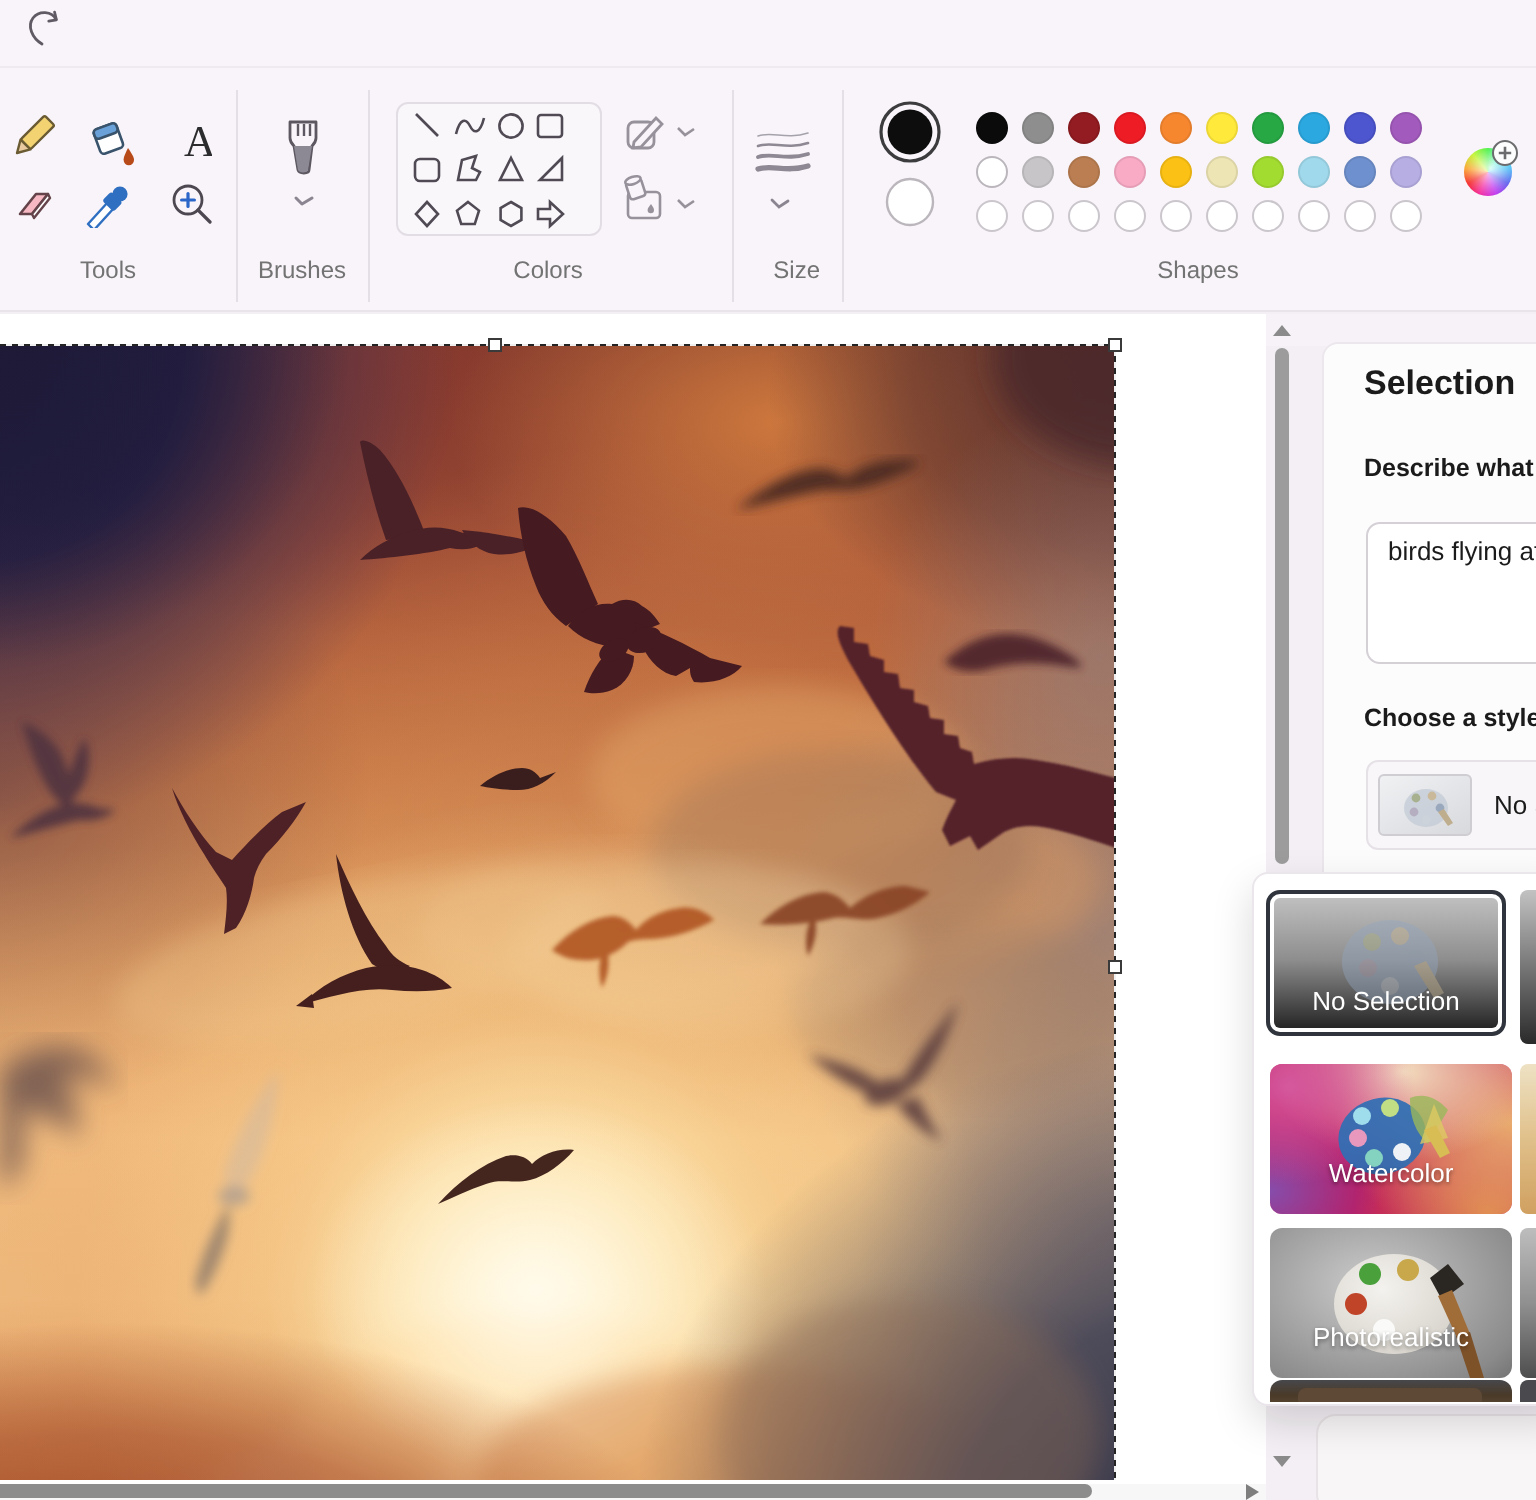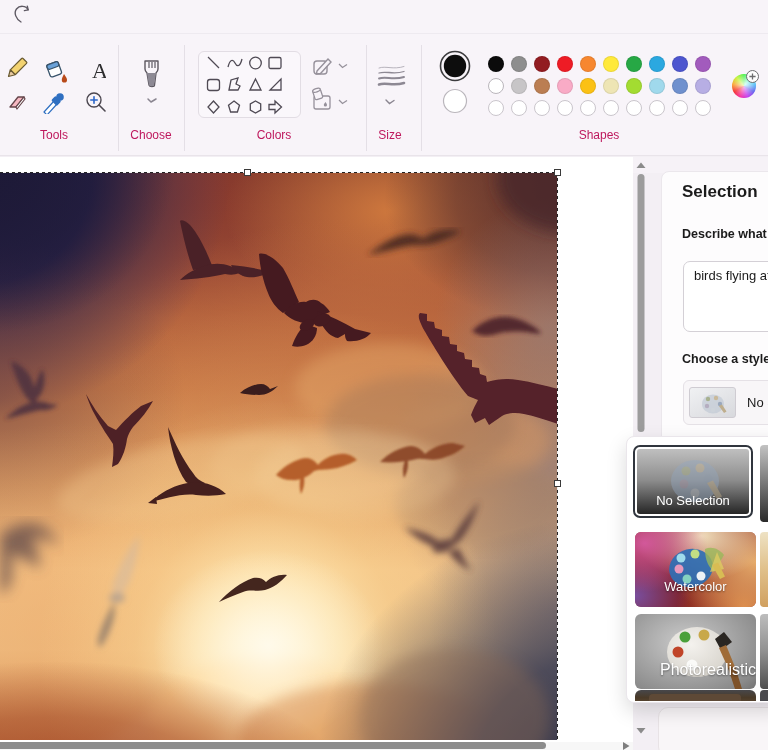--- a/index.html
+++ b/index.html
@@ -1,42 +1,42 @@
 <!DOCTYPE html>
 <html><head>
 <meta charset="utf-8">
 <style>
 * { margin:0; padding:0; box-sizing:border-box; }
 html,body { width:768px; height:750px; overflow:hidden; font-family:"Liberation Sans", sans-serif; }
 body { position:relative; background:#f3eff4; }
 .abs { position:absolute; }
-.lbl { position:absolute; font-size:12px; color:#be185d; }
+.lbl { position:absolute; font-size:12px; color:#737373; }
 </style>
 </head>
 <body>
 
 <div class="abs" style="left:0;top:0;width:768px;height:156px;background:#f8f4f9;border-bottom:1px solid #e9e4ea;"></div>
 <div class="abs" style="left:0;top:157px;width:768px;height:16px;background:#f6f2f7;"></div>
 
 <div class="abs" style="left:0;top:33px;width:768px;height:1px;background:#eeeaf0;"></div>
 
 <svg class="abs" style="left:0px;top:0px;" width="36" height="28" viewBox="0 0 36 28">
   <path d="M21 22 C16 19 13.5 13 16.5 9 C19.5 5.2 26 5.4 28 9.8" fill="none" stroke="#5f5a64" stroke-width="1.4" stroke-linecap="round"></path>
   <path d="M24.4 10.6 L28.2 9.9 L27.3 6.1" fill="none" stroke="#5f5a64" stroke-width="1.4" stroke-linecap="round" stroke-linejoin="round"></path>
 </svg>
 
 <div class="abs" style="left:118px;top:45px;width:1px;height:106px;background:#e4dfe6;"></div>
 <div class="abs" style="left:184px;top:45px;width:1px;height:106px;background:#e4dfe6;"></div>
 <div class="abs" style="left:366px;top:45px;width:1px;height:106px;background:#e4dfe6;"></div>
 <div class="abs" style="left:421px;top:45px;width:1px;height:106px;background:#e4dfe6;"></div>
 
 <div class="lbl" style="left:34px;top:128px;width:40px;text-align:center;">Tools</div>
-<div class="lbl" style="left:121px;top:128px;width:60px;text-align:center;">Choose</div>
+<div class="lbl" style="left:121px;top:128px;width:60px;text-align:center;">Brushes</div>
 <div class="lbl" style="left:244px;top:128px;width:60px;text-align:center;">Colors</div>
-<div class="lbl" style="left:370px;top:128px;width:40px;text-align:center;">Size</div>
+<div class="lbl" style="left:370px;top:128px;width:40px;text-align:right;">Size</div>
 <div class="lbl" style="left:569px;top:128px;width:60px;text-align:center;">Shapes</div>
 
 <svg class="abs" style="left:6px;top:56px;" width="100" height="58" viewBox="0 0 100 58">
 
   <g transform="translate(11,12) rotate(45)">
     <rect x="-3.5" y="-11" width="7" height="17" rx="1" fill="#f3d371" stroke="#6a5b33" stroke-width="1.2"></rect>
     <path d="M-3.5 6 L0 12 L3.5 6 Z" fill="#e8c9a0" stroke="#6a5b33" stroke-width="1.2" stroke-linejoin="round"></path>
   </g>
 
   <g transform="translate(47,10)">
@@ -429,21 +429,21 @@
         <circle cx="71" cy="30" r="4.5" fill="#8fa5c0"></circle>
         <circle cx="47" cy="35" r="4.5" fill="#a89ab0"></circle>
         <circle cx="58" cy="44" r="4.5" fill="#bfc7d2"></circle>
         <path d="M70 34 l10 16 l5 -2.5 l-9 -16 Z" fill="#c8b48e"></path>
       </g>
     </svg>
     <div style="position:absolute;left:0;right:0;top:44px;text-align:center;font-size:13px;color:#fff;">No Selection</div>
   </div>
 </div>
 
-<div class="abs" style="left:635px;top:532px;width:121px;height:75px;border-radius:6px;overflow:hidden;background:#7f1d1d;">
+<div class="abs" style="left:635px;top:532px;width:121px;height:75px;border-radius:6px;overflow:hidden;background:#be185d;">
   <div style="position:absolute;inset:0;background:
     radial-gradient(90px 70px at 8% 15%, rgba(214,90,160,0.95), rgba(214,90,160,0) 70%),
     radial-gradient(80px 60px at 0% 85%, rgba(120,90,190,0.8), rgba(120,90,190,0) 70%),
     radial-gradient(90px 60px at 55% 5%, rgba(245,232,196,0.95), rgba(245,232,196,0) 75%),
     radial-gradient(110px 80px at 100% 40%, rgba(235,178,110,0.95), rgba(235,178,110,0) 80%),
     radial-gradient(90px 70px at 90% 100%, rgba(224,140,70,0.9), rgba(224,140,70,0) 75%);"></div>
   <svg width="121" height="75" viewBox="0 0 121 75" style="position:absolute;left:0;top:0;">
     <ellipse cx="56" cy="36" rx="22" ry="19" fill="#2f6fb4" opacity="0.92" transform="rotate(-14 56 36)"></ellipse>
     <path d="M70 17 C77 14 84 17 89 23 L79 40 C74 35 70 29 70 17 Z" fill="#9ab85a" opacity="0.8"></path>
     <path d="M82 20 L89 37 L75 40 Z" fill="#ddca62" opacity="0.8"></path>
@@ -467,21 +467,21 @@
       </defs>
     <ellipse cx="62" cy="38" rx="30" ry="25" fill="url(#pal3)"></ellipse>
     <circle cx="50" cy="23" r="5.5" fill="#4aa03a"></circle>
     <circle cx="69" cy="21" r="5.5" fill="#c8a84a"></circle>
     <circle cx="43" cy="38" r="5.5" fill="#c04428"></circle>
     <circle cx="57" cy="51" r="5.5" fill="#fafaf8"></circle>
     <path d="M80 25 L89 18 L97 28 L86 36 Z" fill="#2a2622"></path>
     <path d="M84 34 L94 56 L100 53 L91 31 Z" fill="#a06c38"></path>
     <path d="M93 54 L100 75 L107 75 L100 52 Z" fill="#7e5229"></path>
   </svg>
-  <div style="position:absolute;left:0;right:0;top:47px;text-align:right;font-size:16px;color:#fff;text-shadow:0 1px 2px rgba(0,0,0,0.45);">Photorealistic</div>
+  <div style="position:absolute;left:0;right:0;top:47px;text-align:center;font-size:13px;color:#fff;text-shadow:0 1px 2px rgba(0,0,0,0.45);">Photorealistic</div>
 </div>
 
 <div class="abs" style="left:635px;top:690px;width:121px;height:11px;border-radius:6px 6px 0 0;background:linear-gradient(180deg,#47474b,#4a3a28 70%,#54422e);overflow:hidden;">
   <div style="position:absolute;left:14px;top:4px;width:92px;height:10px;border-radius:4px;background:#5e4936;"></div>
 </div>
 <div class="abs" style="left:760px;top:690px;width:8px;height:11px;border-radius:4px 0 0 0;background:#4a4a4e;"></div>
 
 <div class="abs" style="left:760px;top:445px;width:8px;height:77px;background:linear-gradient(180deg,#c2c2c2,#7e7e7e 45%,#2a2a2a);border-radius:4px 0 0 4px;"></div>
 <div class="abs" style="left:760px;top:532px;width:8px;height:75px;background:linear-gradient(180deg,#eee2c4,#e0c08a 50%,#d0a060);border-radius:4px 0 0 4px;"></div>
 <div class="abs" style="left:760px;top:614px;width:8px;height:75px;background:linear-gradient(180deg,#bdbdbd,#909090 50%,#4e4e4e);border-radius:4px 0 0 4px;"></div>

